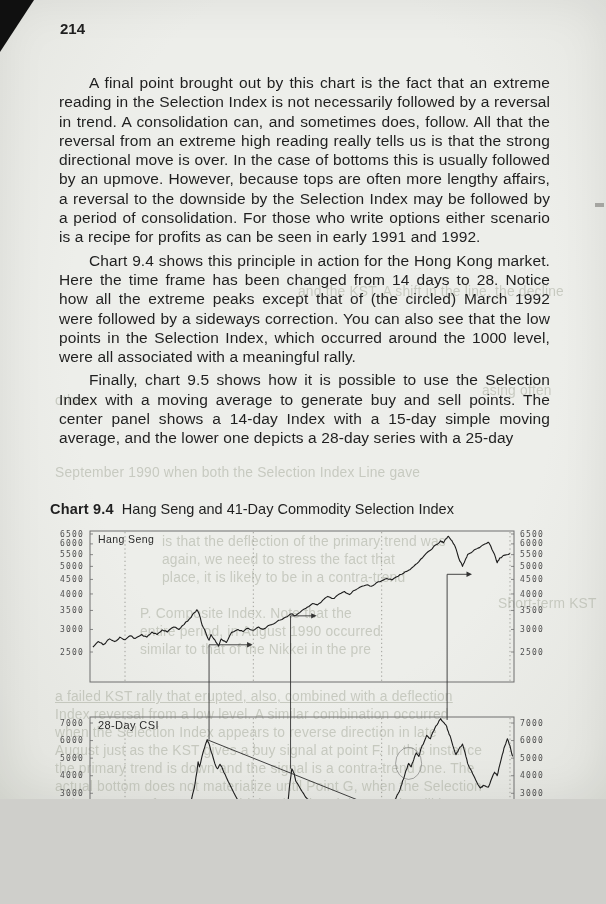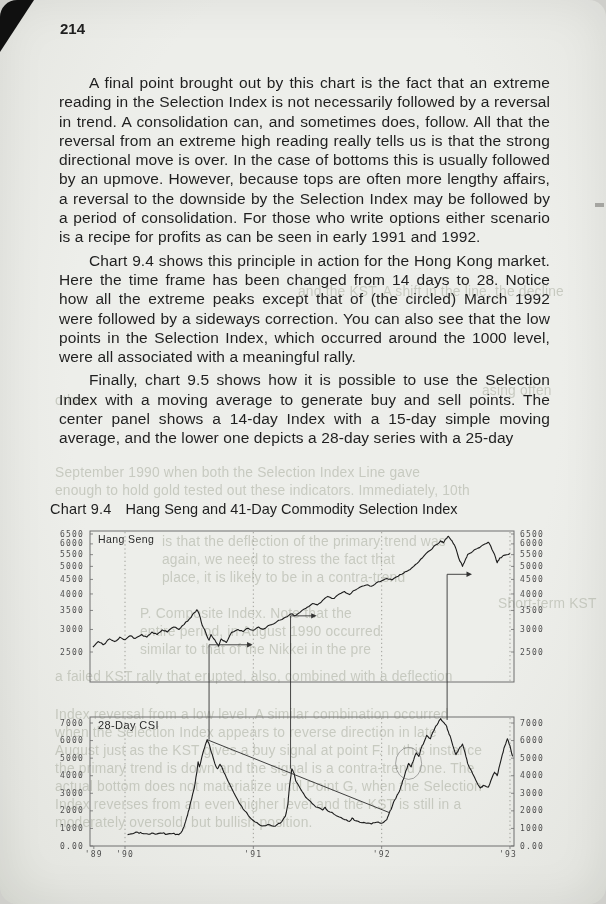--- a/index.html
+++ b/index.html
@@ -1,35 +1,34 @@
 <!DOCTYPE html>
 <html><head>
 <meta charset="utf-8">
 <style>
   html,body{margin:0;padding:0;background:#cfcfcb;}
   #page{
-    position:relative;width:606px;height:904px;overflow:hidden;
+    position:relative;width:606px;height:799px;overflow:hidden;
     background:radial-gradient(ellipse at 52% 42%, #edeeea 55%, #e5e6e1 88%, #dddfd8 100%);
     font-family:"Liberation Sans", sans-serif;color:#1f1f1f;
     box-shadow:inset 0 0 50px rgba(0,0,0,0.07);
-    border-radius:17px;
   }
   #corner-mark{
     position:absolute;left:0;top:0;width:34px;height:52px;background:#101010;
     clip-path:polygon(0 0, 100% 0, 0 100%);
   }
   #edge-mark{position:absolute;right:2px;top:203px;width:9px;height:4px;background:#8a8a86;opacity:.7;}
   #header{position:absolute;left:55px;right:53px;top:20px;height:20px;font-weight:bold;font-size:15px;}
   #page-number{position:absolute;left:5px;top:0;}
   #running-head{position:absolute;right:0;top:0;}
   #body-text{position:absolute;left:55px;top:69px;width:499px;z-index:3;}
   #body-text p{margin:4px;font-size:15.5px;line-height:19.3px;text-align:justify;text-indent:30px;
     letter-spacing:.1px;}
   #caption{position:absolute;left:50px;top:501px;width:510px;font-size:14.5px;z-index:3;}
-  #caption .cap-label{font-weight:normal;margin-right:14px;letter-spacing:.2px;}
+  #caption .cap-label{font-weight:bold;margin-right:8px;letter-spacing:.2px;}
   #ghosts{position:absolute;inset:0;z-index:1;}
   .ghost{position:absolute;white-space:nowrap;font-size:13.8px;color:#a9ad9f;opacity:.55;
     filter:blur(.3px);letter-spacing:.2px;}
   #fig{position:absolute;left:0;top:0;z-index:2;}
 </style>
 </head>
 <body>
 
 <div id="page">
   <div id="corner-mark"></div>
@@ -37,29 +36,28 @@
 
   <div id="header">
     <span id="page-number">214</span>
   </div>
 
   <div id="ghosts">
       <span class="ghost" style="left: 298px; top: 252px; margin-top: 32px;">and the KST. A shift in the line, the decline</span>
       <span class="ghost" style="left: 482px; top: 383px;">asing often</span>
       <span class="ghost" style="left: 55px; top: 393px;">other</span>
       <span class="ghost" style="left: 55px; top: 465px;">September 1990 when both the Selection Index Line gave</span>
-      <span class="ghost" style="left: 55px; top: 483px;">enough to hold gold tested out these indicators. Immediately, 10th</span>
       <span class="ghost" style="left: 162px; top: 534px;">is that the deflection of the primary trend was</span>
       <span class="ghost" style="left: 162px; top: 552px;">again, we need to stress the fact that</span>
       <span class="ghost" style="left: 162px; top: 570px;">place, it is likely to be in a contra-trend</span>
       <span class="ghost" style="left: 498px; top: 596px;">Short-term KST</span>
       <span class="ghost" style="left: 140px; top: 606px;">P. Composite Index. Note that the</span>
       <span class="ghost" style="left: 140px; top: 624px;">entire period, in August 1990 occurred</span>
       <span class="ghost" style="left: 140px; top: 642px;">similar to that of the Nikkei in the pre</span>
-      <span class="ghost" style="left: 55px; top: 669px;">a failed KST rally that erupted, also, combined with a deflection</span>
+      <span class="ghost" style="left: 55px; top: 689px; text-decoration: underline;">a failed KST rally that erupted, also, combined with a deflection</span>
       <span class="ghost" style="left: 55px; top: 707px;">Index reversal from a low level. A similar combination occurred</span>
       <span class="ghost" style="left: 55px; top: 725px;">when the Selection Index appears to reverse direction in late</span>
       <span class="ghost" style="left: 55px; top: 743px;">August just as the KST gives a buy signal at point F. In this instance</span>
       <span class="ghost" style="left: 55px; top: 761px;">the primary trend is down and the signal is a contra-trend one. The</span>
       <span class="ghost" style="left: 55px; top: 779px;">actual bottom does not materialize until Point G, when the Selection</span>
       <span class="ghost" style="left: 55px; top: 797px;">Index reverses from an even higher level and the KST is still in a</span>
       <span class="ghost" style="left: 55px; top: 815px;">moderately oversold, but bullish position.</span>
     </div>
 
   <div id="body-text">

